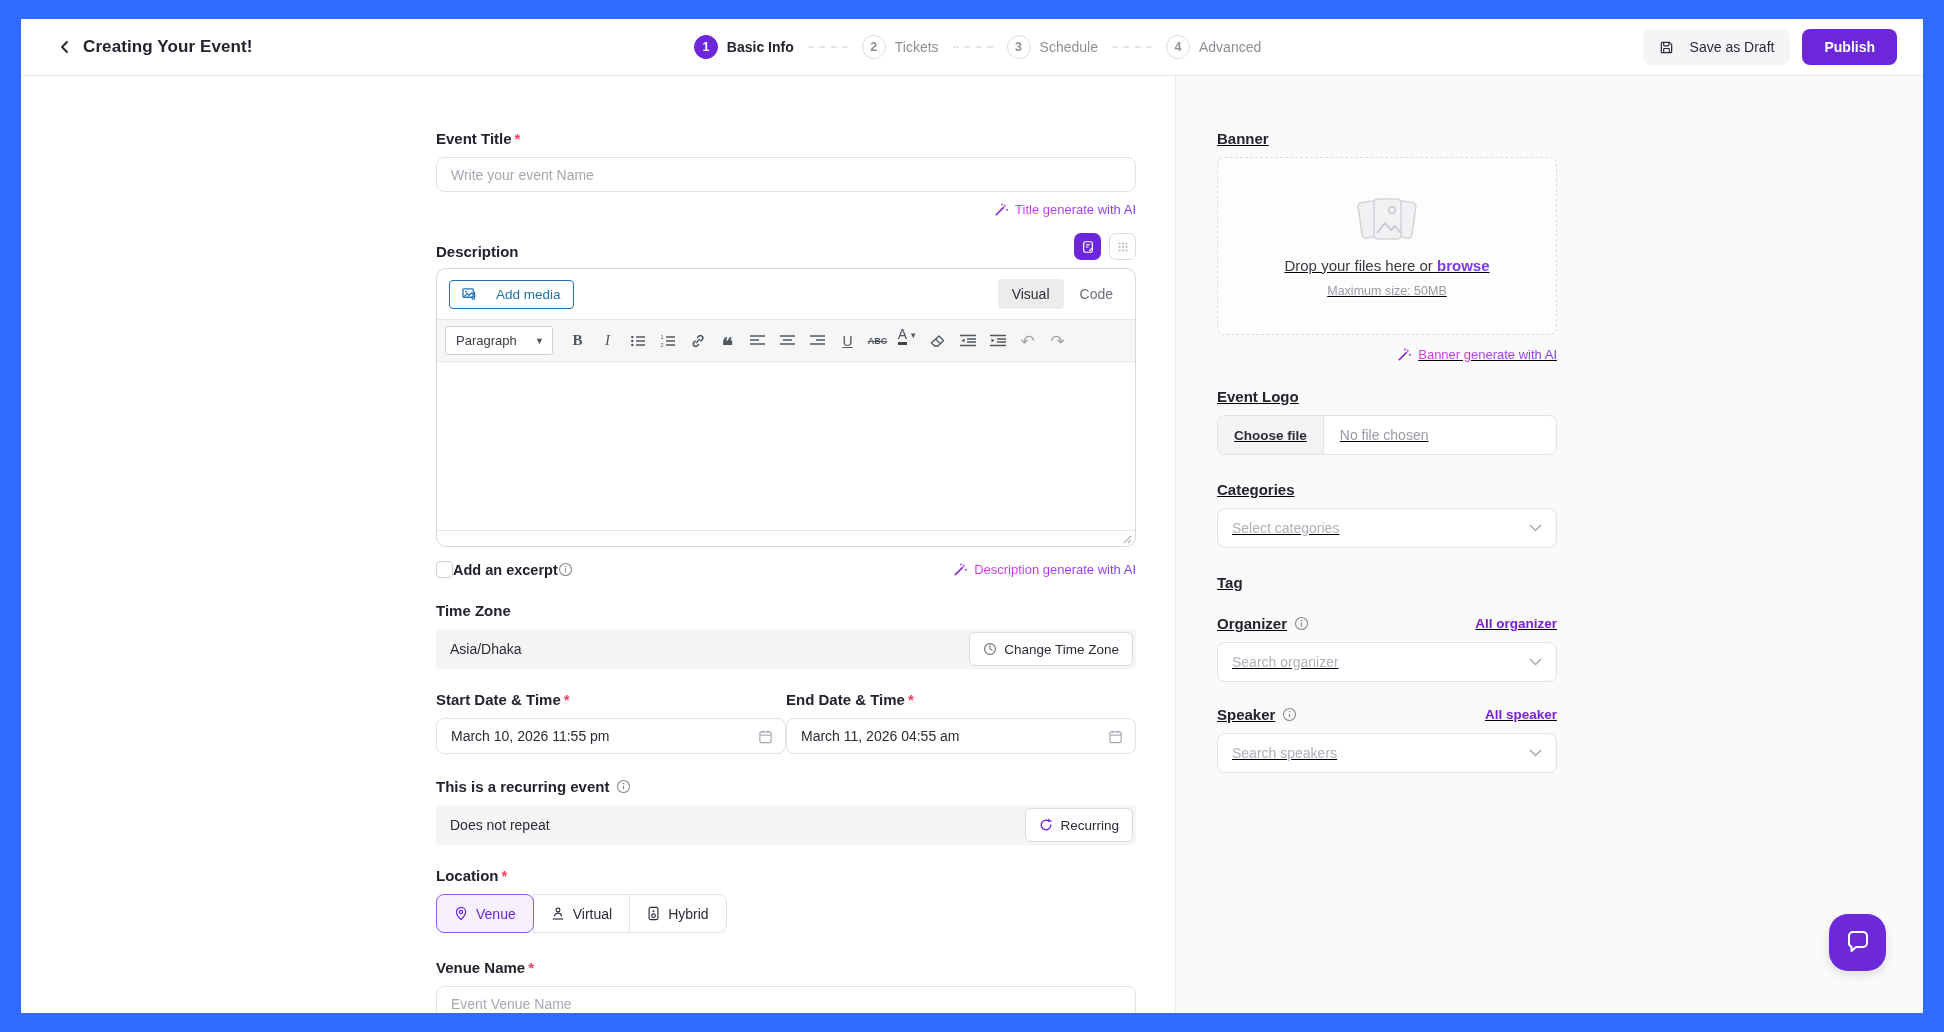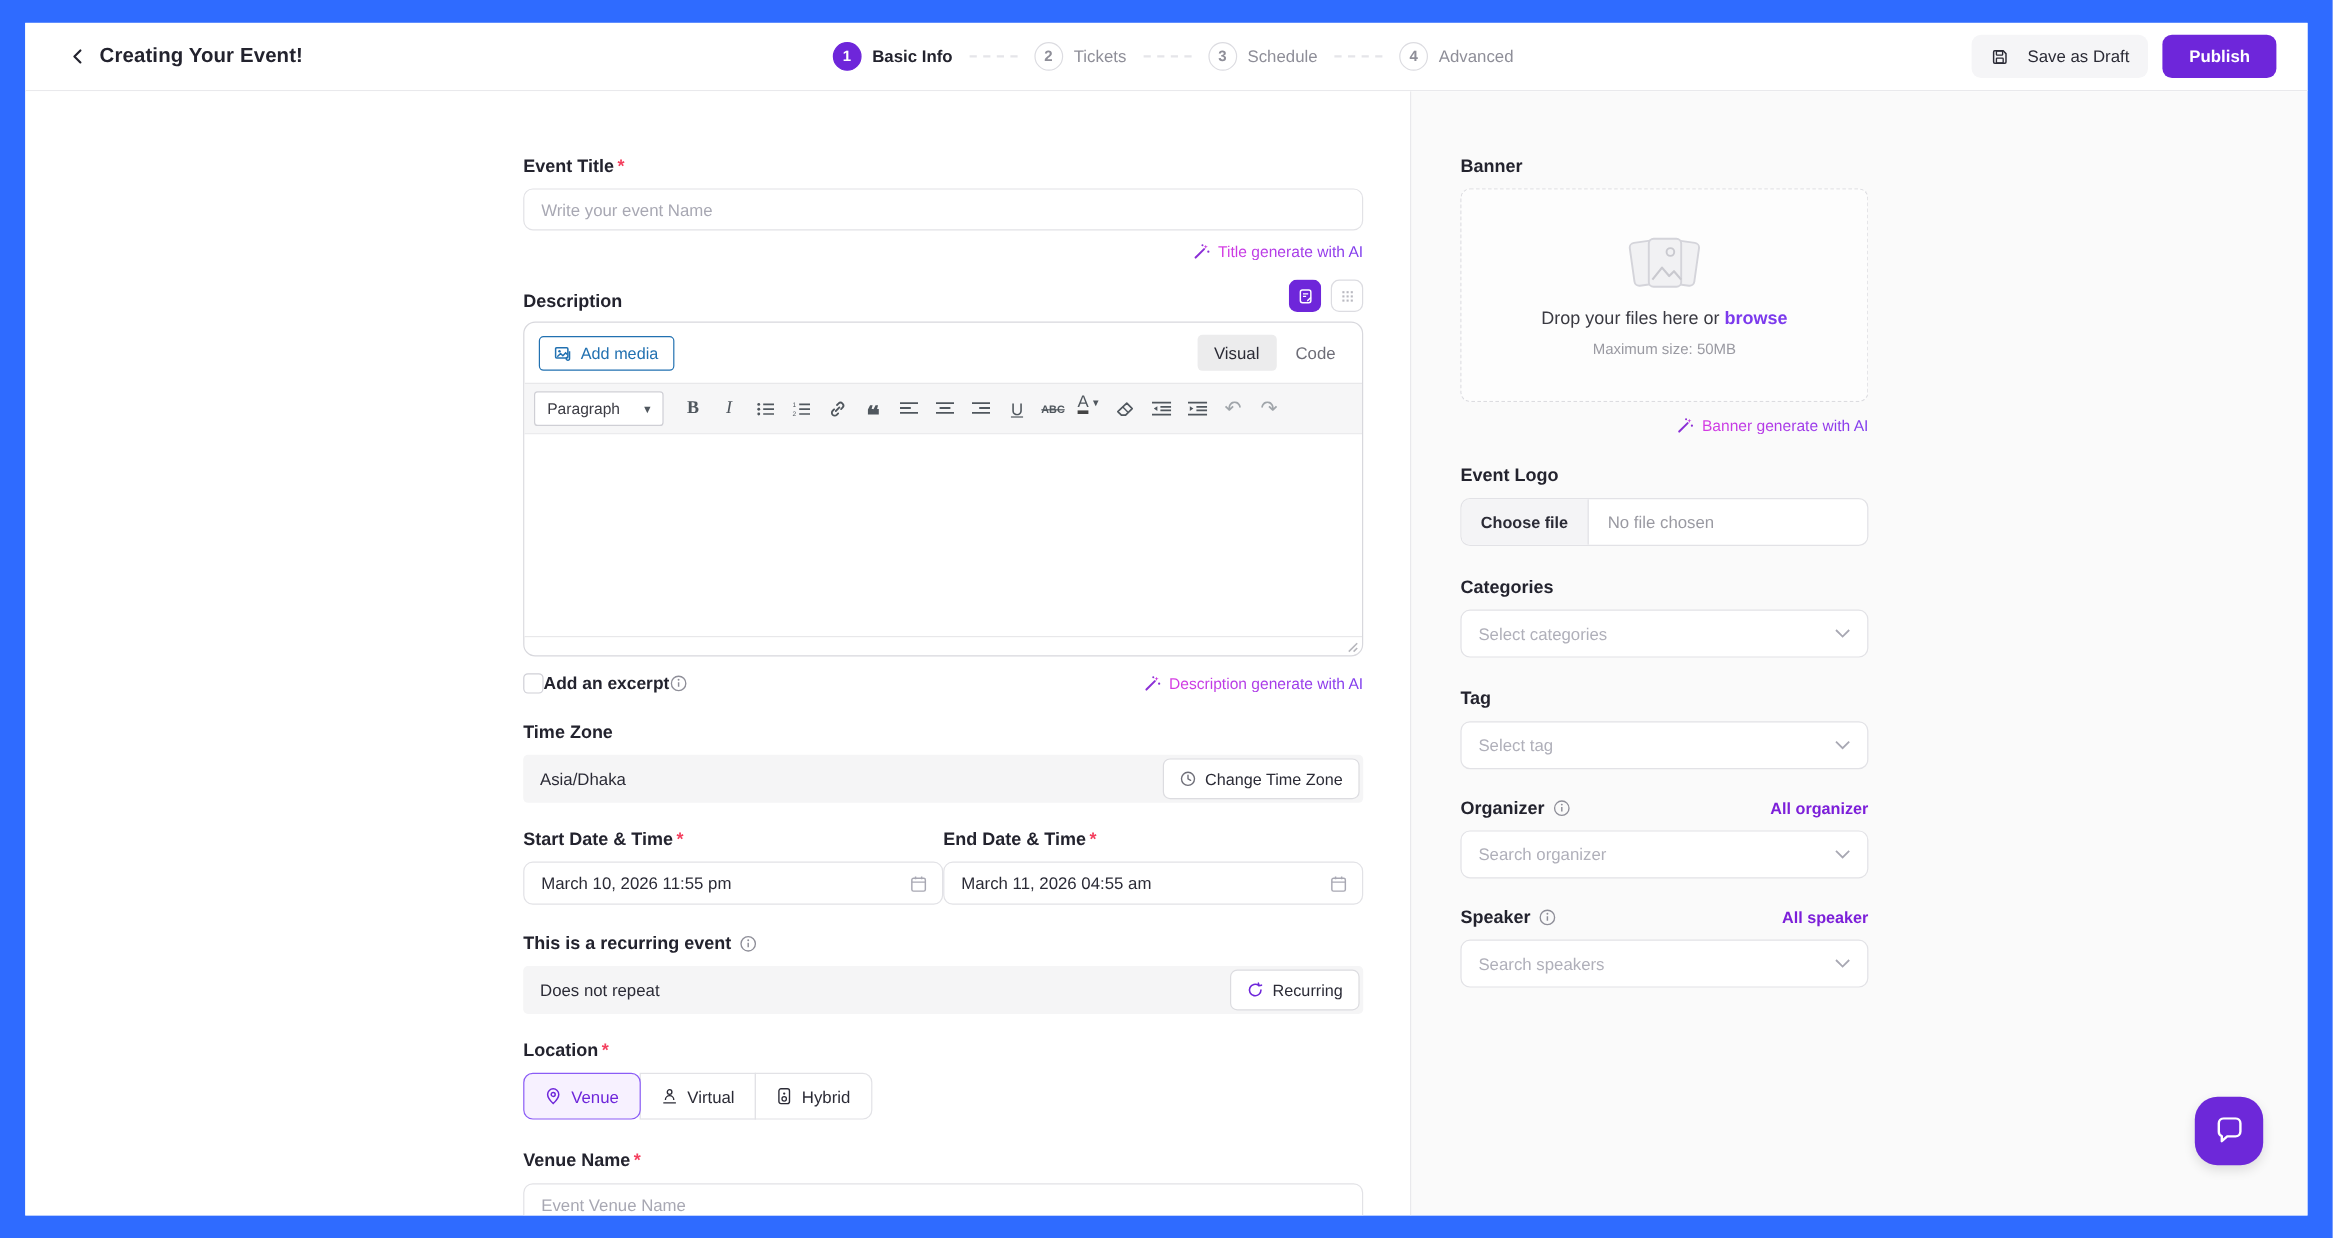--- a/index.html
+++ b/index.html
@@ -38,21 +38,21 @@
 
   .desc-head { display:flex; align-items:flex-end; justify-content:space-between; margin-top:16px; margin-bottom:8px; }
   .desc-mini-btns { display:flex; gap:8px; }
   .mini-btn { width:27px; height:27px; border-radius:7px; display:flex; align-items:center; justify-content:center; cursor:pointer; border:1px solid transparent; }
   .mini-btn.purple { background:#6e26da; }
   .mini-btn.gray { background:#fff; border-color:#dcdce1; }
 
   
   .editor { border:1px solid #d8d8dd; border-radius:10px; overflow:hidden; background:#fff; }
   .editor-top { display:flex; align-items:center; justify-content:space-between; padding:10px 12px; }
-  .add-media-btn { display:flex; align-items:flex-end; gap:7px; border:1px solid #2271b1; color:#2271b1; background:#fff; border-radius:4px; padding:6px 12px; font-size:13.5px; cursor:pointer; font-family:inherit; }
+  .add-media-btn { display:flex; align-items:flex-start; gap:19px; border:1px solid #2271b1; color:#2271b1; background:#fff; border-radius:4px; padding:6px 12px; font-size:13.5px; cursor:pointer; font-family:inherit; }
   .editor-tabs { display:flex; align-items:center; gap:6px; }
   .tab-visual { background:#ececed; border:none; border-radius:4px; padding:7px 14px; font-size:14px; color:#2b2b36; font-weight:500; cursor:pointer; font-family:inherit; }
   .tab-code { background:none; border:none; padding:7px 10px; font-size:14px; color:#6e6e78; cursor:pointer; font-family:inherit; }
   .toolbar { display:flex; align-items:center; gap:3px; padding:6px 8px; background:#f6f6f7; border-top:1px solid #e8e8ea; border-bottom:1px solid #e8e8ea; }
   .para-select { display:flex; align-items:center; justify-content:space-between; width:108px; height:29px; background:#fff; border:1px solid #cfcfd5; border-radius:3px; padding:0 8px 0 10px; font-size:13px; color:#3c3c44; cursor:pointer; margin-right:8px; }
   .tb-btn { width:27px; height:27px; border:none; background:none; border-radius:3px; display:flex; align-items:center; justify-content:center; color:#50575e; cursor:pointer; font-family:"Liberation Serif", serif; }
   .tb-btn.sans { font-family:inherit; }
   .tb-b { font-weight:700; font-size:15px; }
   .tb-i { font-style:italic; font-size:15px; }
   .tb-u { text-decoration:underline; font-size:14px; }
@@ -83,21 +83,21 @@
   .date-field { margin-top:10px; height:36px; border:1px solid #e2e2e6; border-radius:8px; display:flex; align-items:center; justify-content:space-between; padding:0 12px 0 14px; cursor:pointer; background:#fff; }
   .date-value { font-size:14px; color:#2b2b36; }
 
   .segmented { display:inline-flex; margin-top:10px; }
   .seg-btn { display:flex; align-items:center; gap:8px; height:39px; padding:0 17px; background:#fff; border:1px solid #e2e2e6; font-size:14px; color:#2b2b36; font-weight:500; cursor:pointer; font-family:inherit; margin-left:-1px; }
   .seg-btn:first-child { margin-left:0; border-radius:8px 0 0 8px; }
   .seg-btn:last-child { border-radius:0 8px 8px 0; }
   .seg-btn.active { border:1px solid #8b5cf6; background:#f7f1ff; color:#6e26da; border-radius:8px; z-index:1; }
 
   
-  .sidebar { width:748px; flex:0 0 748px; background:#fafafa; border-left:1px solid #e9e9ec; padding:54px 0 0 41px; position:relative; }
+  .sidebar { width:748px; flex:0 0 748px; background:#fafafa; border-left:1px solid #e9e9ec; padding:54px 0 0 41px; position:relative;text-decoration:underline; }
   .side-inner { width:340px; }
   .drop-zone { margin-top:10px; width:340px; height:178px; border:1.5px dashed #dcdce0; border-radius:8px; display:flex; flex-direction:column; align-items:center; justify-content:center; background:#fdfdfd; cursor:pointer; }
   .drop-text { font-size:15px; color:#3a3a42; margin-top:12px; }
   .browse-link { color:#7c3aed; font-weight:600; cursor:pointer; }
   .max-size { font-size:12.5px; color:#9a9aa2; margin-top:10px; }
   .file-input { margin-top:10px; height:40px; border:1px solid #e2e2e6; border-radius:8px; background:#fff; display:flex; align-items:center; overflow:hidden; cursor:pointer; }
   .choose-file { height:100%; display:flex; align-items:center; padding:0 16px; background:#f4f4f6; border-right:1px solid #e2e2e6; font-size:13.5px; font-weight:600; color:#2b2b36; }
   .no-file { padding-left:16px; font-size:14px; color:#9a9aa2; }
   .select-box { margin-top:10px; height:40px; border:1px solid #e2e2e6; border-radius:8px; background:#fff; display:flex; align-items:center; justify-content:space-between; padding:0 14px; cursor:pointer; }
   .select-placeholder { font-size:14px; color:#b0b0ba; }
@@ -571,28 +571,20 @@
         <div class="select-box">
           <span class="select-placeholder">Select categories</span>
           <span>
             <svg width="13" height="8" viewBox="0 0 13 8">
                   <polyline points="1,1 6.5,6.5 12,1" fill="none" stroke="#a8a8b3" stroke-width="1.5"></polyline>
                 </svg>
           </span>
         </div>
 
         <div class="field-label mt26">Tag</div>
-        <div class="select-box">
-          <span class="select-placeholder">Select tag</span>
-          <span>
-            <svg width="13" height="8" viewBox="0 0 13 8">
-                  <polyline points="1,1 6.5,6.5 12,1" fill="none" stroke="#a8a8b3" stroke-width="1.5"></polyline>
-                </svg>
-          </span>
-        </div>
 
         <div class="side-label-row mt24">
           <span class="label-row">
             <span class="field-label">Organizer</span>
             <span>
               <svg width="15" height="15" viewBox="0 0 16 16">
                     <circle cx="8" cy="8" r="6.4" fill="none" stroke="#8e8e98" stroke-width="1.2"></circle>
                     <line x1="8" y1="7" x2="8" y2="11" stroke="#8e8e98" stroke-width="1.3"></line>
                     <circle cx="8" cy="4.8" r="0.85" fill="#8e8e98"></circle>
                   </svg>

